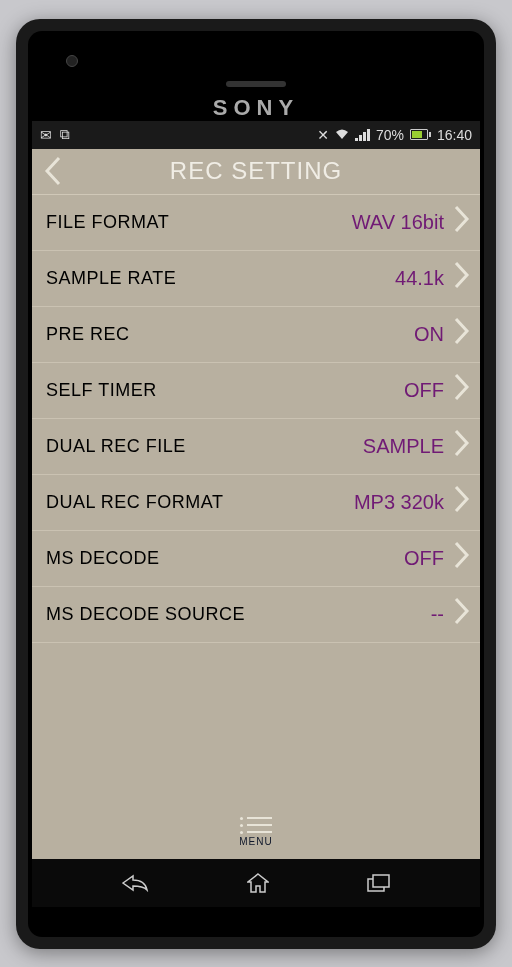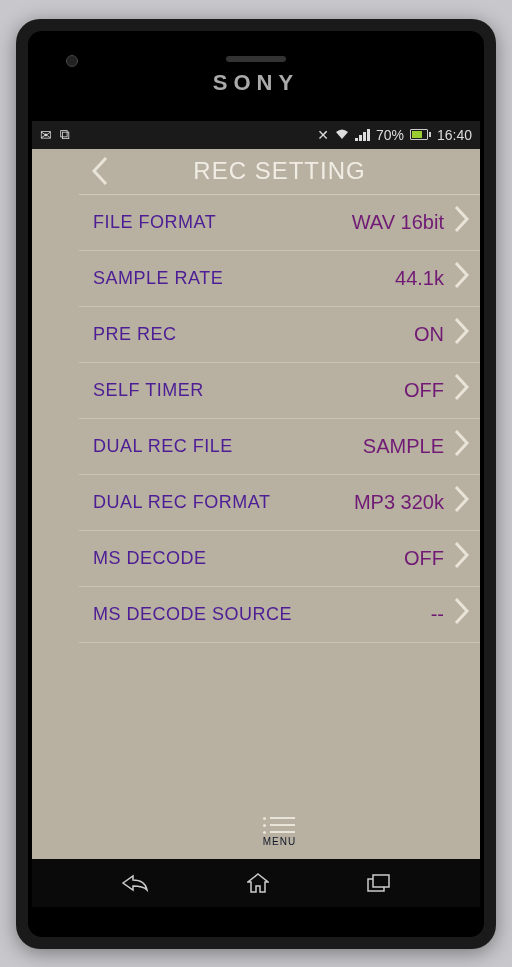--- a/index.html
+++ b/index.html
@@ -27,21 +27,21 @@
       border-radius: 14px;
       display: flex;
       flex-direction: column;
       overflow: hidden;
     }
     .phone-top {
       height: 90px;
       display: flex;
       flex-direction: column;
       align-items: center;
-      justify-content: center;
+      justify-content: flex-end;
       position: relative;
     }
     .speaker {
       width: 60px;
       height: 6px;
       background: #333;
       border-radius: 3px;
       margin-bottom: 8px;
     }
     .brand {
@@ -79,21 +79,20 @@
     }
     .status-left { display: flex; gap: 8px; align-items: center; }
     .status-right { display: flex; gap: 6px; align-items: center; }
     .mail-icon { font-size: 14px; }
     .app-area {
       flex: 1;
       background: #b8b0a0;
       display: flex;
       flex-direction: column;
       color: #f0ede5;
-      padding-left: 47px;
     }
     .app-header {
       height: 46px;
       display: flex;
       align-items: center;
       border-bottom: 1px solid #d0c8b8;
       position: relative;
     }
     .back-btn {
       width: 42px;
@@ -120,21 +119,21 @@
       display: flex;
       align-items: center;
       padding: 0 10px 0 14px;
       border-bottom: 1px solid #cac2b2;
       cursor: pointer;
     }
     .setting-label {
       flex: 1;
       font-size: 18px;
       letter-spacing: 0.5px;
-      color: #4c1d95;
+      color: #000000;
     }
     .setting-value {
       font-size: 20px;
       color: #701a75;
       margin-right: 10px;
     }
     .chevron {
       font-size: 30px;
       color: #e8e4d8;
       font-weight: 300;

